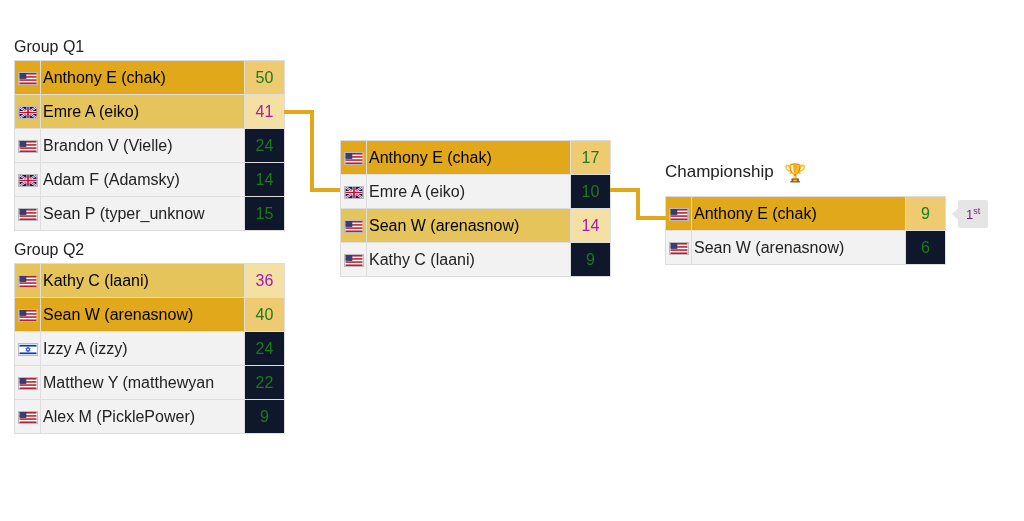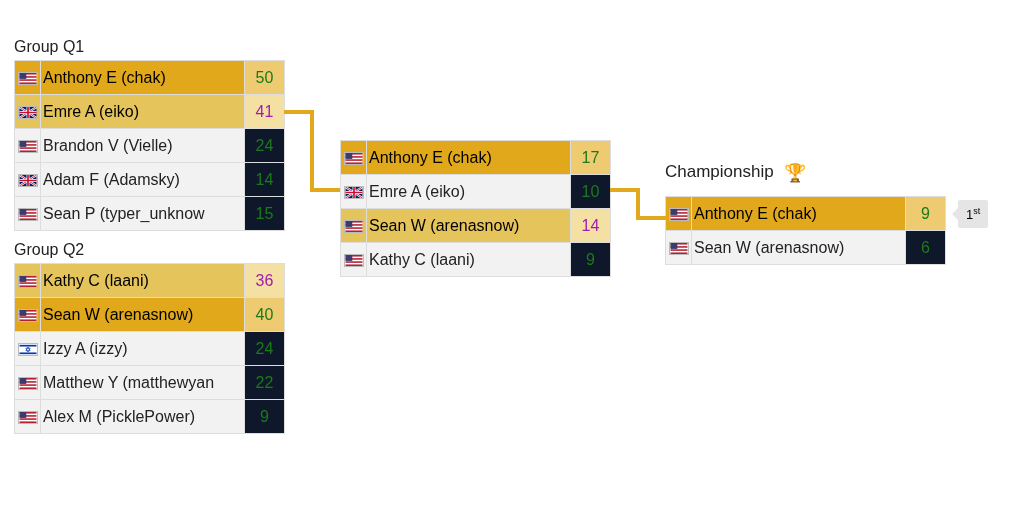--- a/index.html
+++ b/index.html
@@ -87,21 +87,21 @@
   }
   .trophy {
     display: inline-block;
     vertical-align: middle;
     margin-left: 6px;
     font-size: 18px;
   }
   .placement-badge {
     position: absolute;
     background: #e5e5e5;
-    color: #000000;
+    color: #701a75;
     font-size: 13px;
     padding: 6px 8px;
     border-radius: 2px;
   }
   .placement-badge sup { font-size: 9px; }
   .badge-notch {
     position:absolute;
     left:-6px; top:50%;
     margin-top:-6px;
     width:0;height:0;

